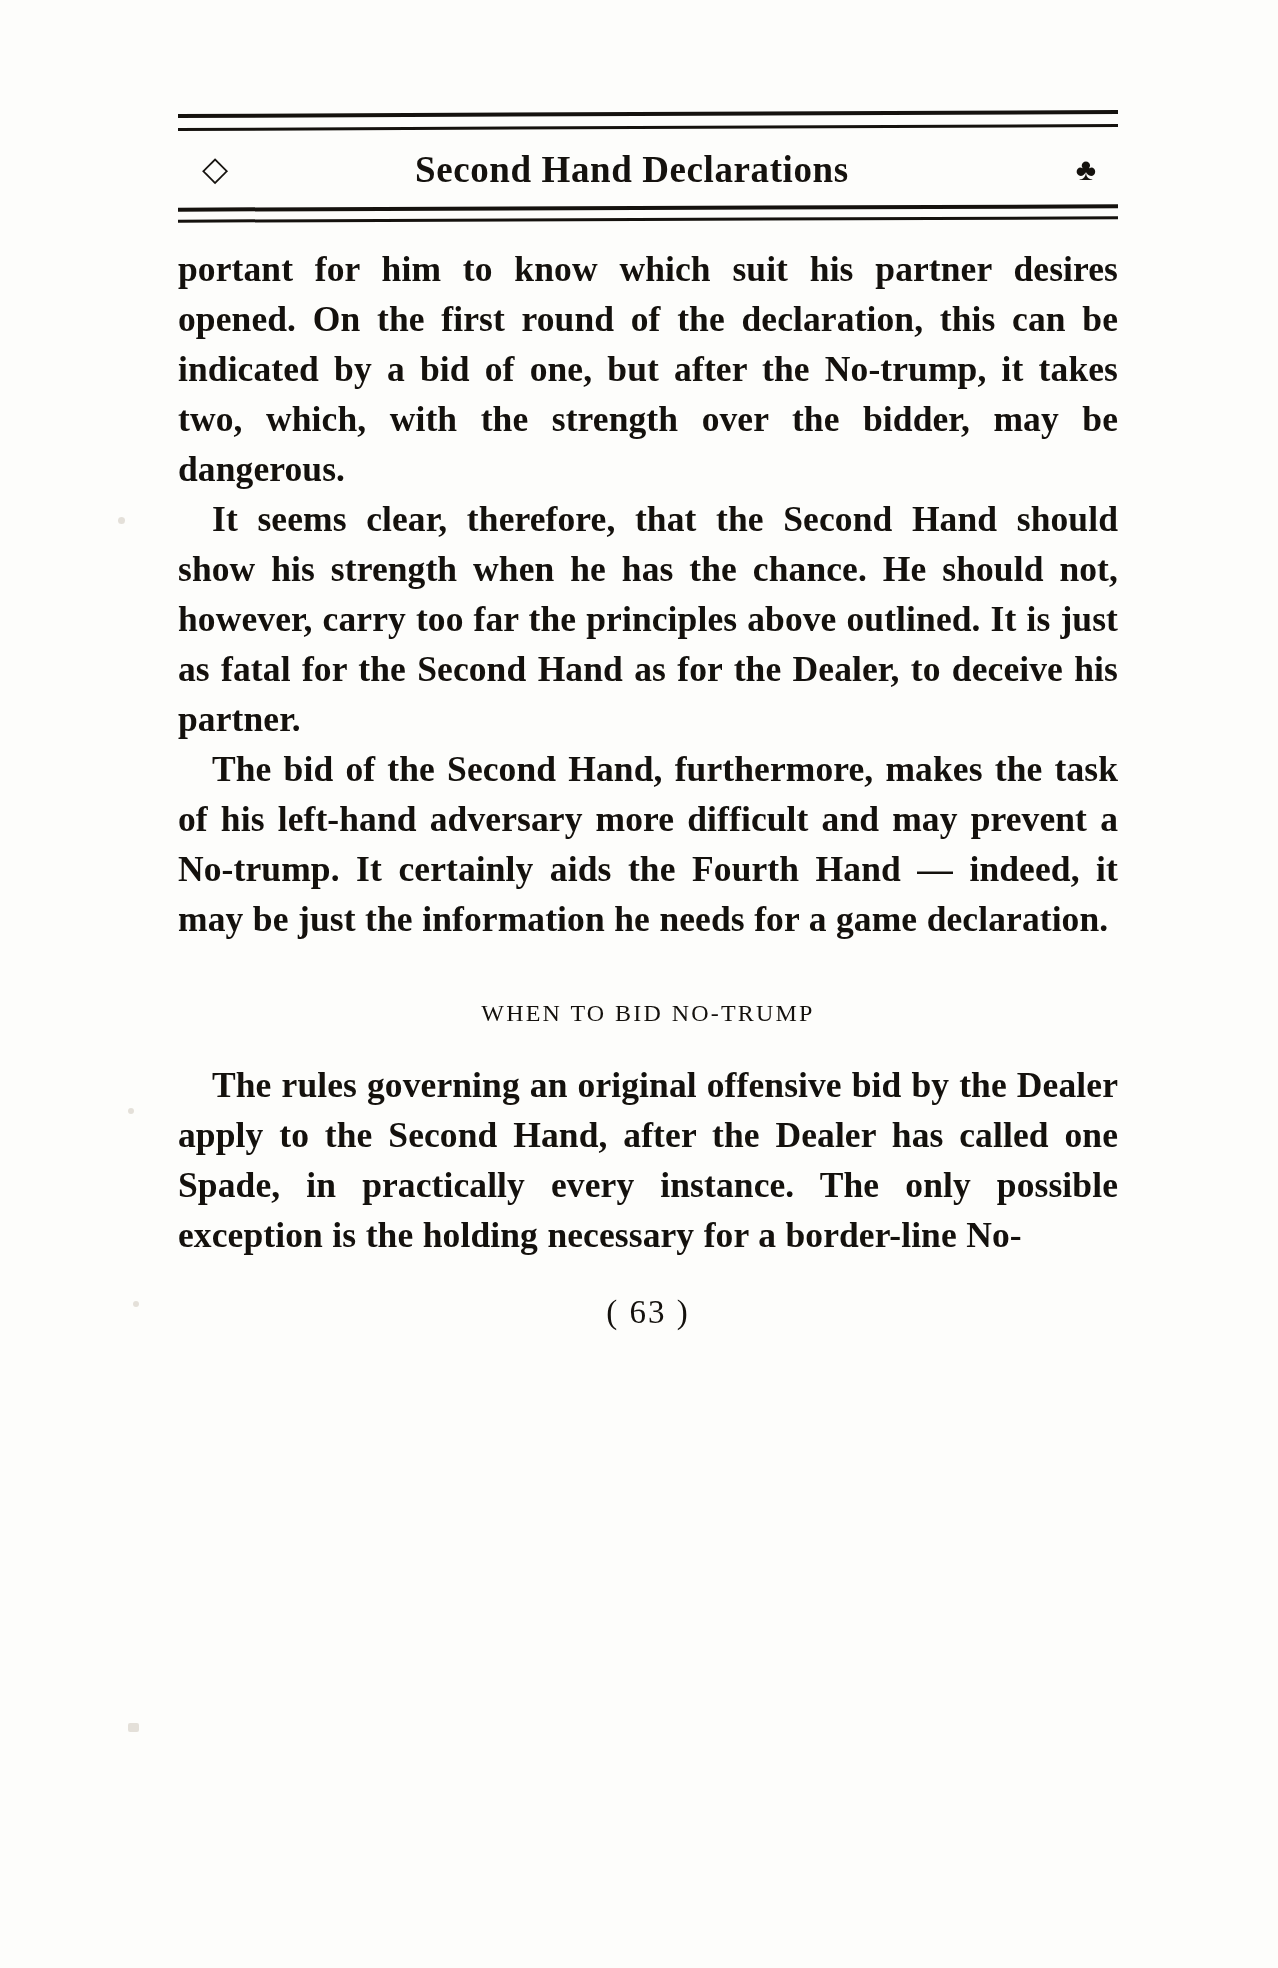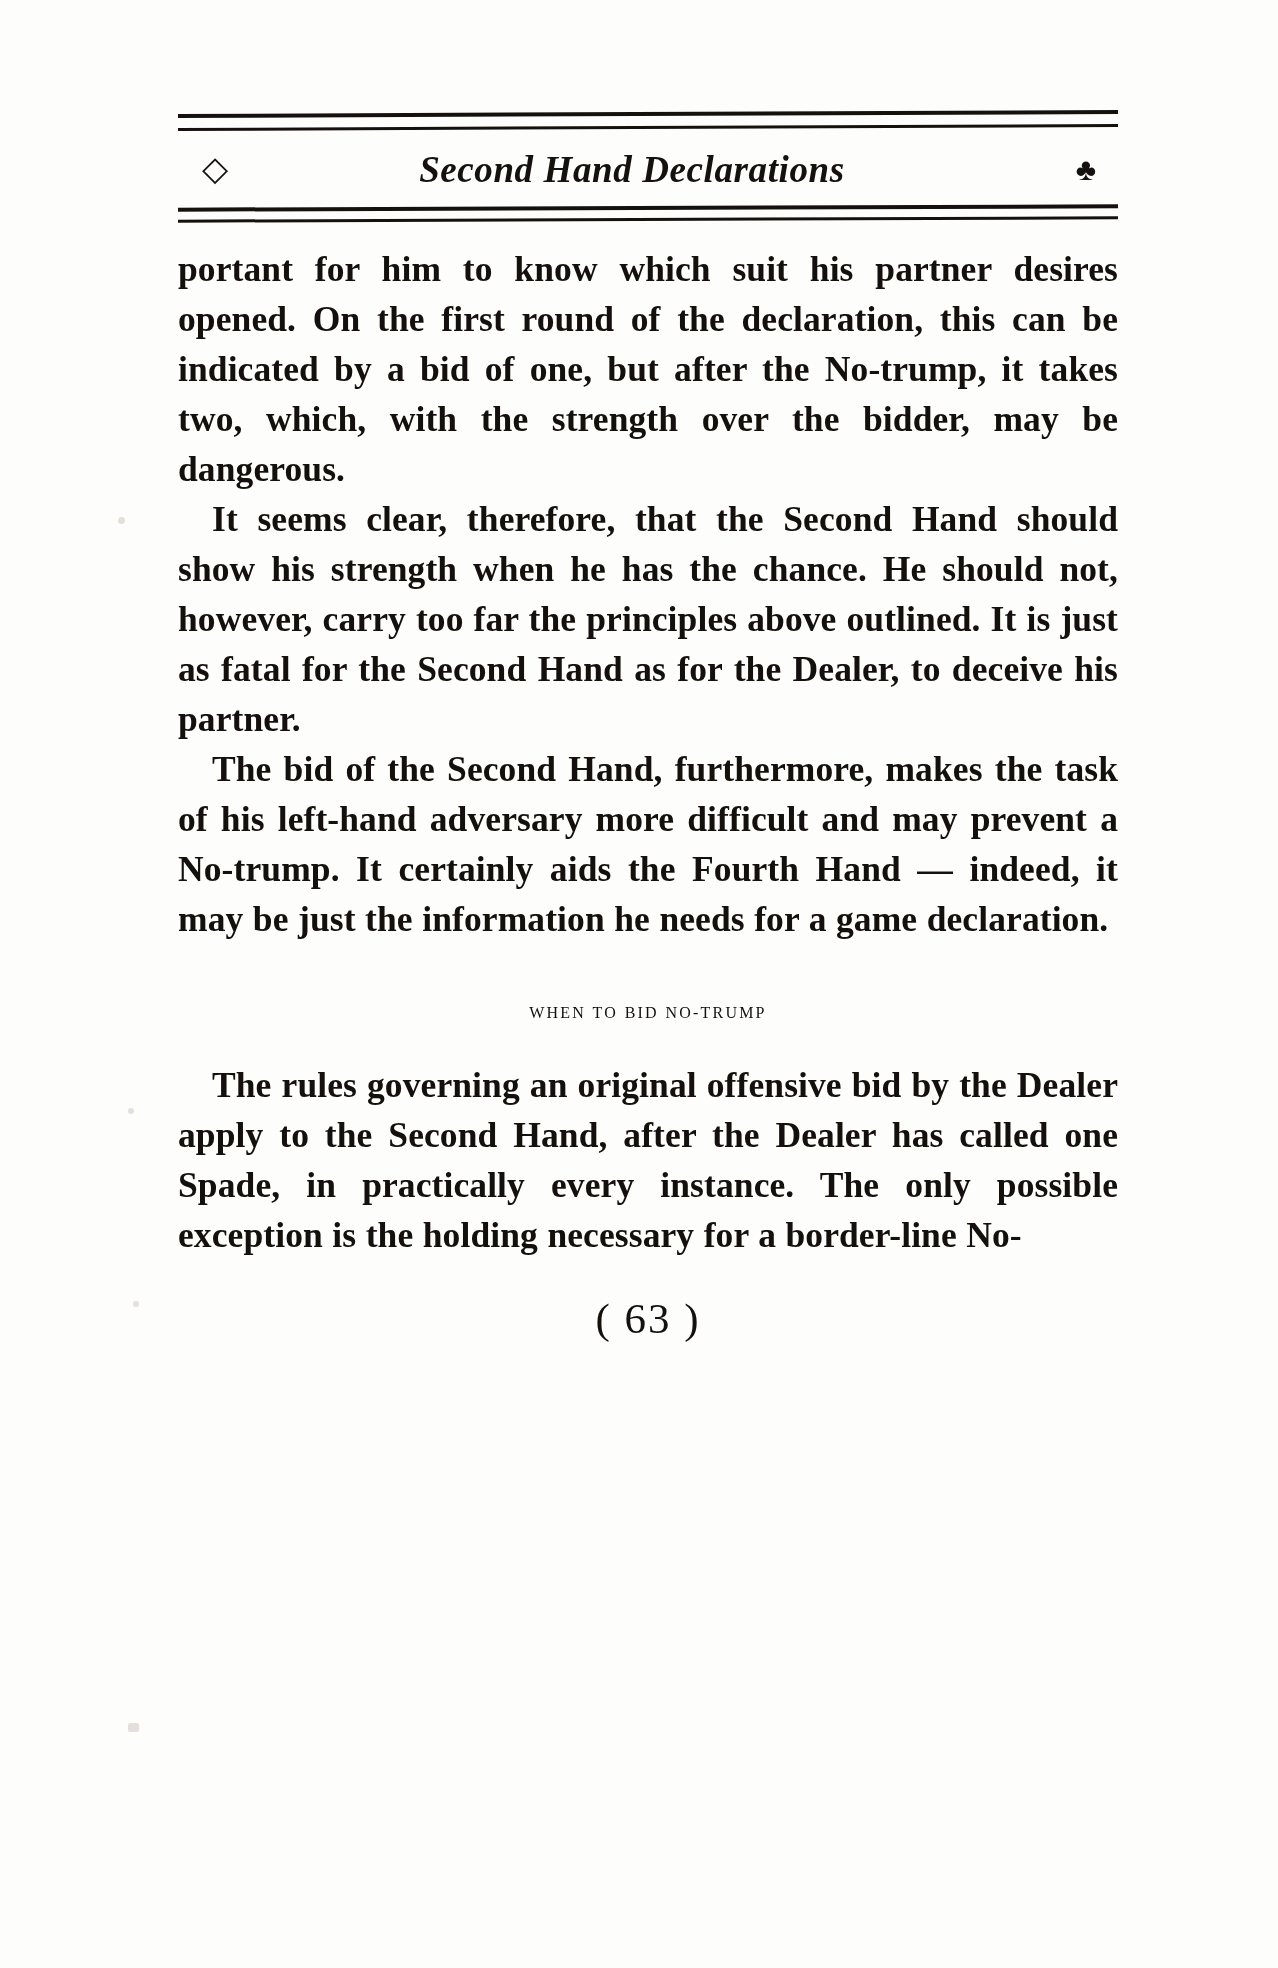--- a/index.html
+++ b/index.html
@@ -59,21 +59,20 @@
   }
   .suit {
     font-size: 34px;
     line-height: 1;
     color: #15120e;
   }
   .suit.diamond { margin-left: 24px; }
   .suit.club { margin-right: 22px; font-size: 31px; }
   .head-title {
     font-family: "Liberation Serif", serif;
-    font-style: italic;
     font-weight: 700;
     font-size: 37px;
     letter-spacing: .6px;
     color: #15120e;
     margin-left: -40px;
     text-align: center;
   }
 
   
   .body {
@@ -89,30 +88,30 @@
     margin: 0;
     text-indent: 0;
     font-weight: bold;
   }
   .body p.indent {
     text-indent: 34px;
   }
   .subhead {
     margin: 44px 0 22px 0;
     text-align: center;
-    font-size: 16px;
+    font-size: 24px;
     letter-spacing: 2.2px;
     font-variant: small-caps;
     text-transform: uppercase;
     font-family: "Liberation Serif", serif;
   }
   .folio {
     margin-top: 34px;
     text-align: center;
-    font-size: 43px;
+    font-size: 33px;
     letter-spacing: 2px;
   }
 </style>
 </head>
 <body>
 
 <div class="page">
 
   <div class="speck" style="left:118px;  top:517px;  width:7px;  height:7px;"></div>
   <div class="speck" style="left:128px;  top:1108px; width:6px;  height:6px;"></div>

